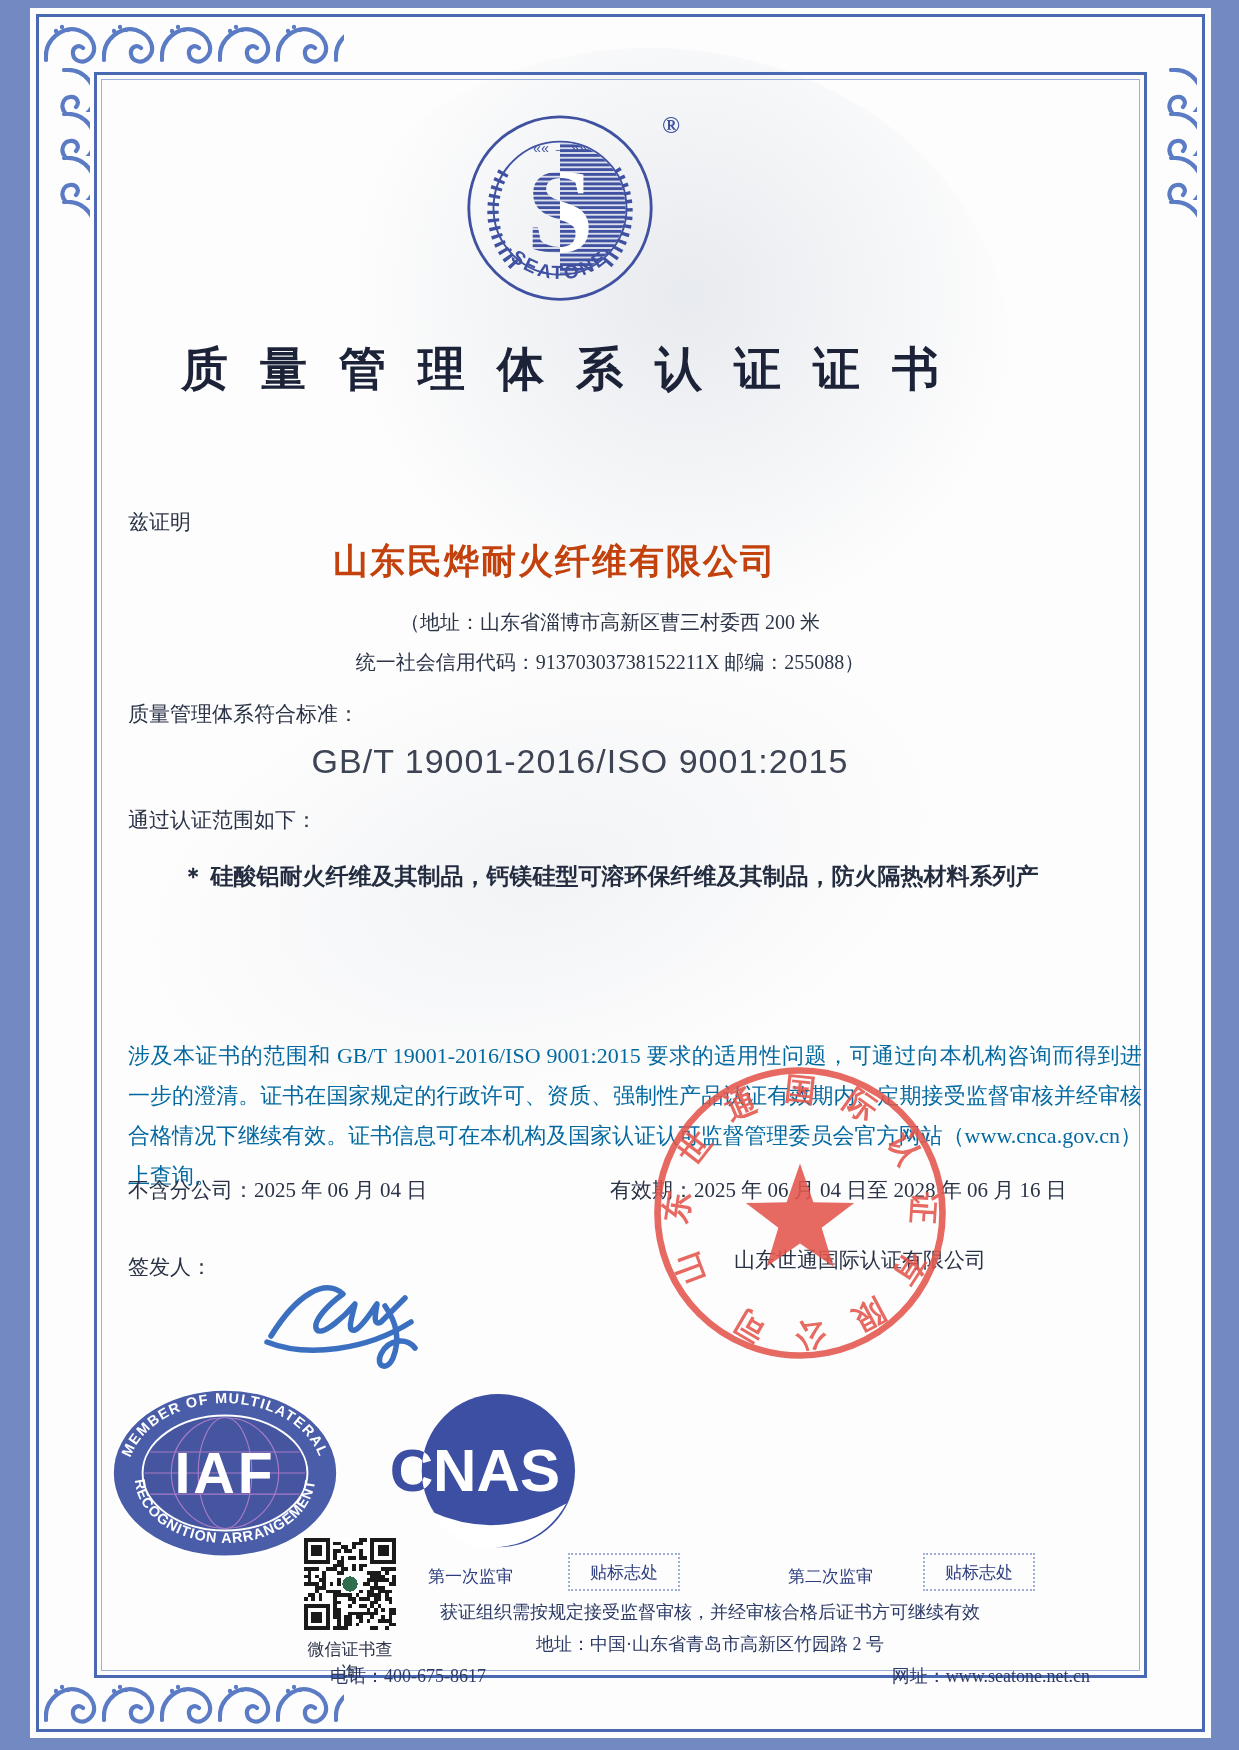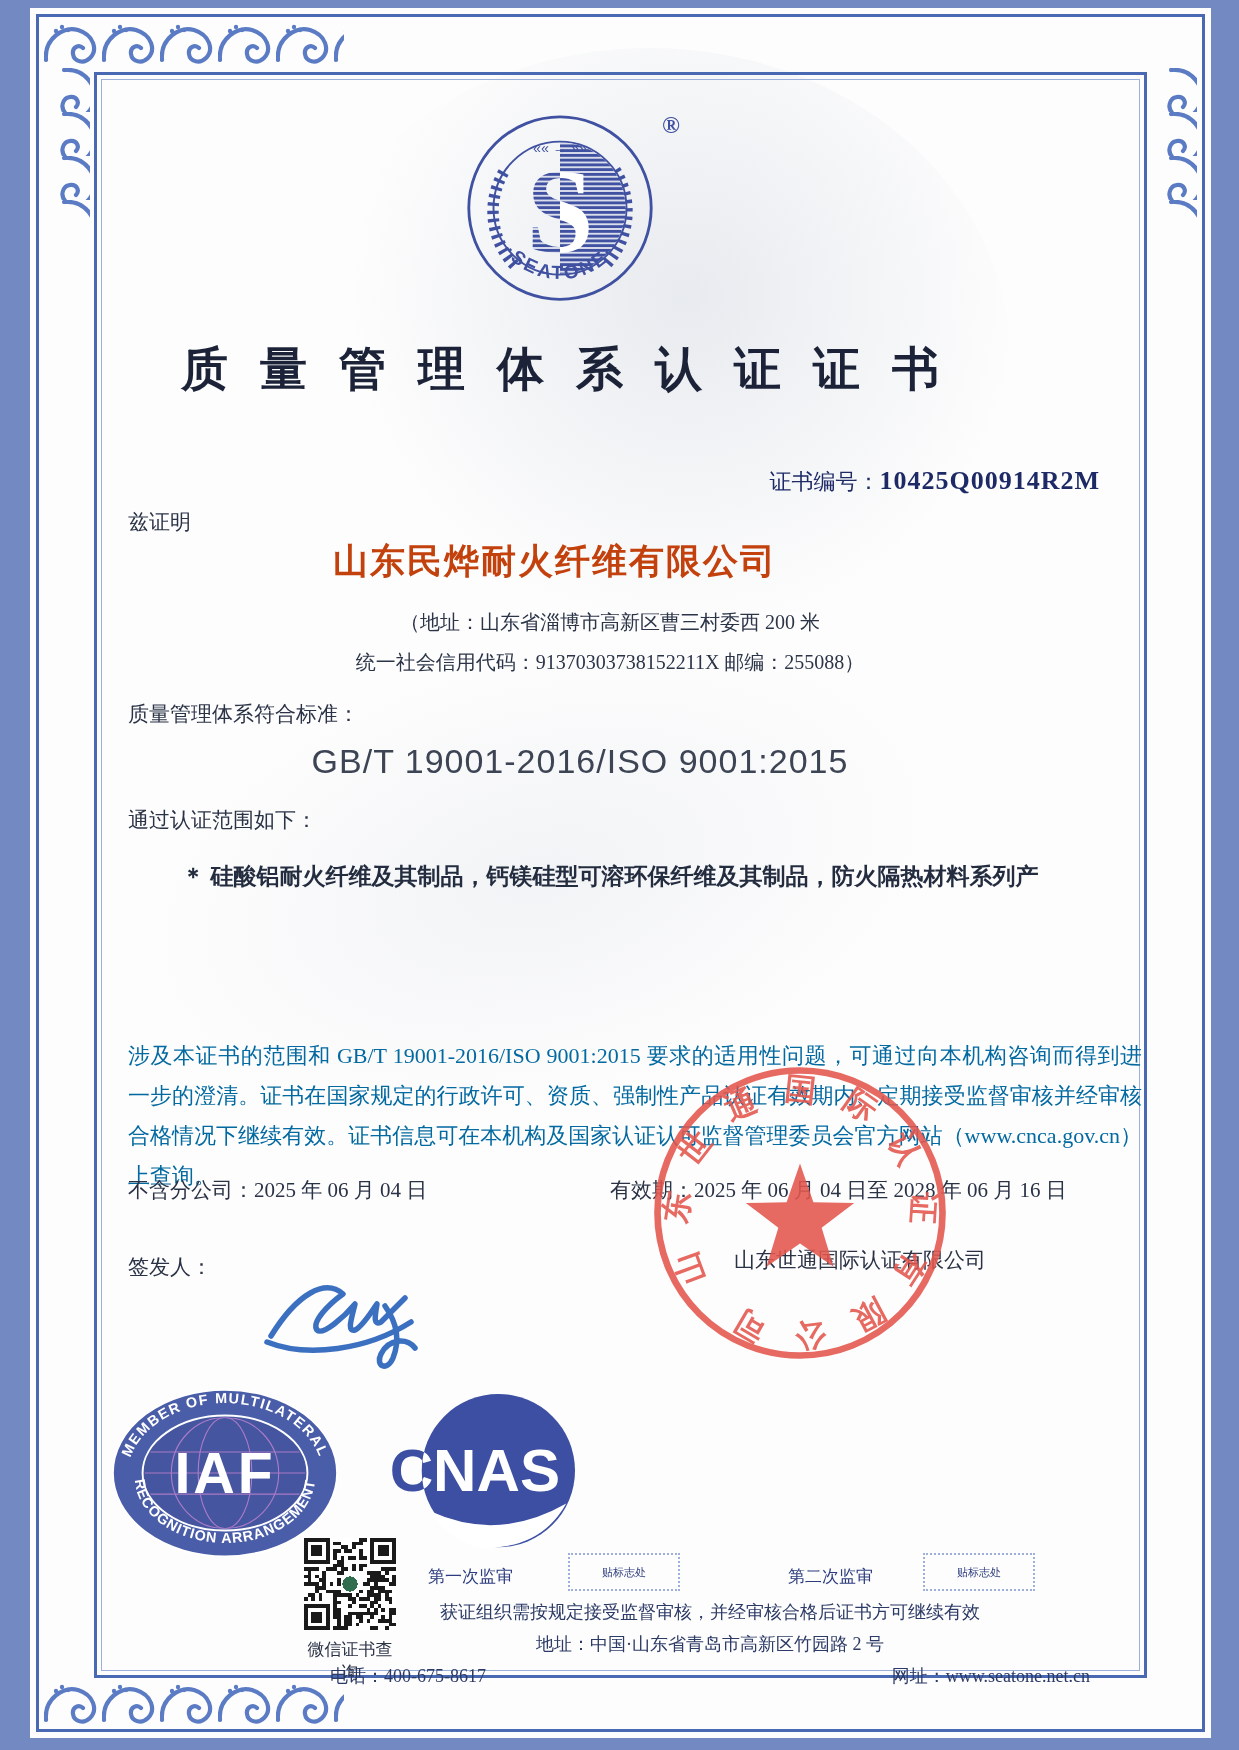--- a/index.html
+++ b/index.html
@@ -50,21 +50,21 @@
   .iaf{left:80px;top:1376px;width:230px;height:180px;}
   .cnas{left:350px;top:1380px;width:228px;height:172px;}
   .acc-text{left:602px;top:1384px;color:#3d4fa5;}
   .acc-text .cn{font-size:22px;font-weight:bold;line-height:33px;font-family:"Liberation Sans","DejaVu Sans",sans-serif;}
   .acc-text .en{font-size:21px;font-weight:bold;line-height:31px;font-family:"Liberation Sans","DejaVu Sans",sans-serif;letter-spacing:.5px;}
   .qr-block{left:270px;top:1530px;width:100px;text-align:center;}
   .qr-caption{font-size:17px;color:#2a3246;margin-top:4px;}
   .audit-label{font-size:17px;color:#2c3c7e;}
   .audit1{left:398px;top:1557px;}
   .audit2{left:758px;top:1557px;}
-  .sticker-box{width:108px;height:34px;border:2px dotted #9fb0d8;color:#2c3c7e;font-size:11px;
+  .sticker-box{width:108px;height:34px;border:2px dotted #9fb0d8;color:#2c3c7e;font-size:17px;
                display:flex;align-items:center;justify-content:center;}
   .box1{left:538px;top:1545px;}
   .box2{left:893px;top:1545px;}
   .foot-line{left:300px;width:760px;text-align:center;font-size:18px;color:#2c3a66;}
   .note-line{top:1592px;}
   .addr-line{top:1624px;}
   .phone-line{top:1656px;display:flex;justify-content:space-between;gap:56px;}
 </style>
 </head>
 <body>
@@ -154,23 +154,20 @@
           <path id="seatone-arc" d="M26,118 A76,76 0 0 0 174,118"></path>
         </defs>
       <text font-size="20" font-weight="bold" fill="#3f51a0" letter-spacing="3" font-family="Liberation Sans, DejaVu Sans, sans-serif">
         <textPath href="#seatone-arc" startOffset="50%" text-anchor="middle">·SEATONE·</textPath>
       </text>
     </svg>
     <div class="abs reg-mark">®</div>
 
     <div class="abs title">质量管理体系认证证书</div>
 
-    <div class="abs cert-no">
-      <span>证书编号：</span><b>10425Q00914R2M</b>
-    </div>
 
     <div class="abs intro">兹证明</div>
     <div class="abs company">山东民烨耐火纤维有限公司</div>
     <div class="abs addr addr1">（地址：山东省淄博市高新区曹三村委西 200 米</div>
     <div class="abs addr addr2">统一社会信用代码：91370303738152211X 邮编：255088）</div>
 
     <div class="abs label std-label">质量管理体系符合标准：</div>
     <div class="abs std-value sans">GB/T 19001-2016/ISO 9001:2015</div>
 
     <div class="abs label scope-label">通过认证范围如下：</div>

